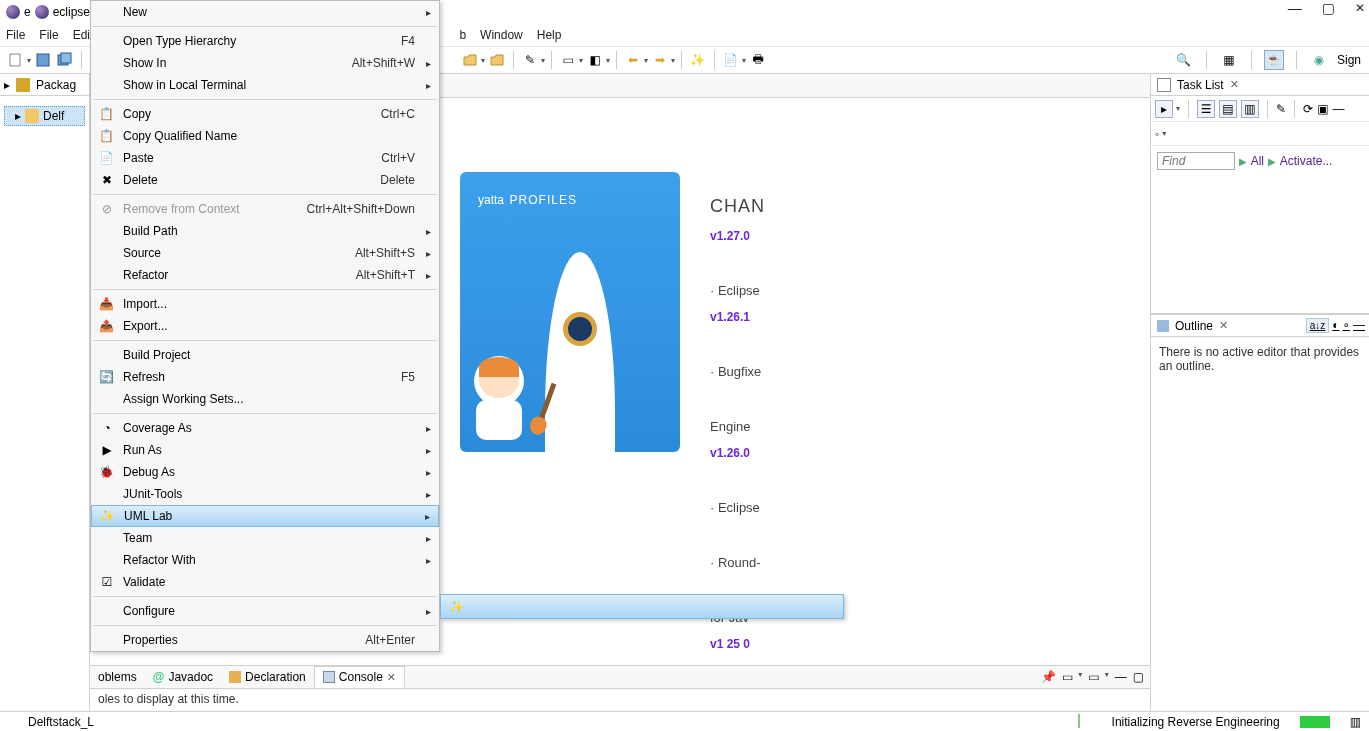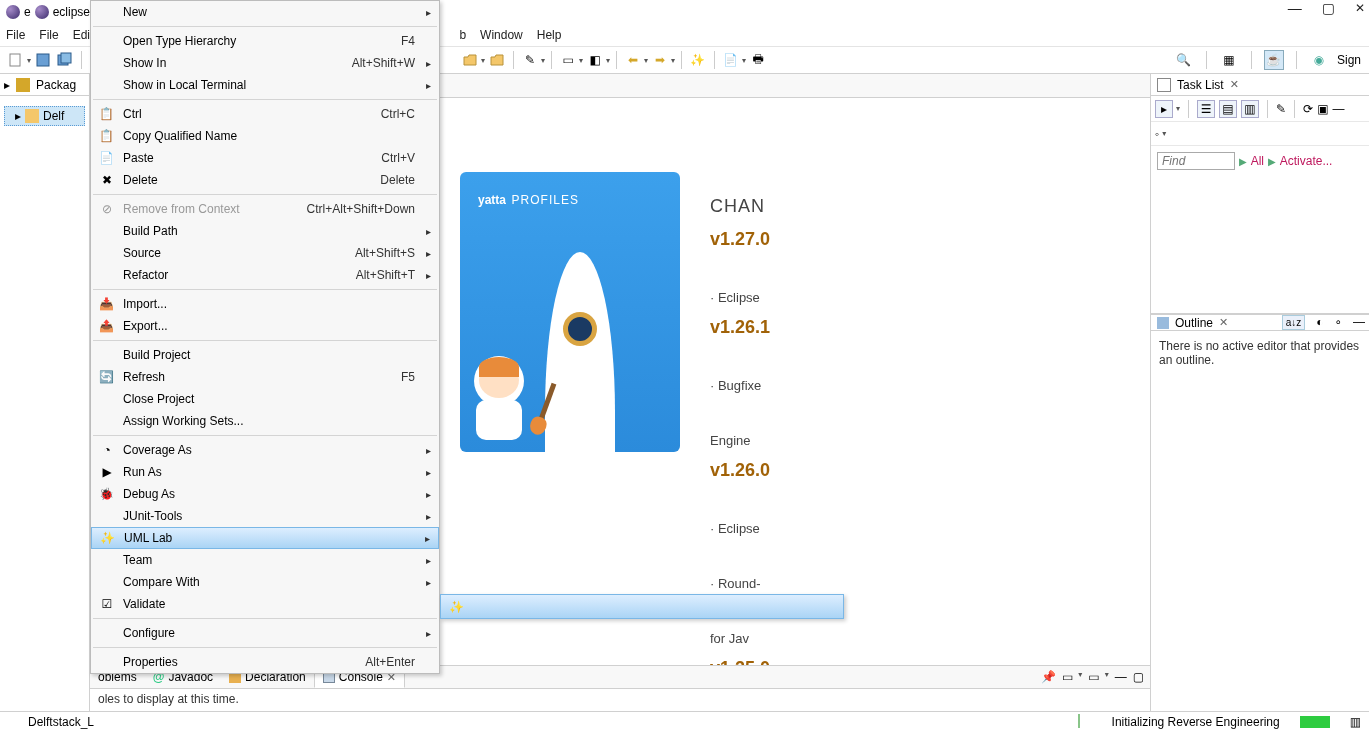--- a/index.html
+++ b/index.html
@@ -38,59 +38,59 @@
 .uml-title { font-size: 28px; color: #888; letter-spacing: 2px; font-weight: 300; }
 .uml-buttons { display: flex; flex-direction: column; gap: 8px; width: 340px; }
 .uml-btn { background: #1b5380; color: #fff; padding: 10px 14px; border-radius: 4px; font-size: 16px; }
 .uml-btn.light { background: #3c8dd0; }
 .uml-check { margin-top: 18px; color: #999; font-size: 15px; display:flex; align-items:center; gap:8px;}
 .uml-check input { width: 14px; height: 14px; }
 
 .uml-row { display: flex; gap: 30px; padding-left: 0; }
 .profiles-card { width: 220px; height: 280px; background: linear-gradient(#3ca0ec,#2b8bdb); border-radius: 6px; position: relative; overflow: hidden; }
 .profiles-card .label { color: #fff; font-size: 20px; padding: 14px 0 0 18px; }
-.profiles-card .label b { font-weight: 700; margin-top: 36px; }
+.profiles-card .label b { font-weight: 400; margin-top: 36px; }
 .profiles-card .light { font-weight: 300; letter-spacing: 1px;}
 .rocket { position: absolute; bottom: 0; left: 85px; width: 70px; height: 200px; background: #fff; border-radius: 50% 50% 0 0 / 80% 80% 0 0; }
 .rocket .window { position: absolute; top: 60px; left: 50%; transform: translateX(-50%); width: 34px; height: 34px; border-radius: 50%; background: #1a3a63; border: 5px solid #d9a441; }
 .astro { position: absolute; bottom: 0; left: 6px; width: 80px; height: 100px; }
 .astro .helmet { width: 50px; height: 50px; background: #fff; border-radius: 50%; position: absolute; top: 4px; left: 8px; }
 .astro .face { width: 40px; height: 36px; background: #ffe0c4; border-radius: 50%; position: absolute; top: 10px; left: 13px; }
 .astro .hair { width: 40px; height: 20px; background: #e88b3a; border-radius: 50% 50% 0 0; position: absolute; top: 5px; left: 13px; }
 .astro .body { width: 46px; height: 40px; background: #fff; border-radius: 10px; position: absolute; top: 48px; left: 10px; }
 .brush { position: absolute; bottom: 20px; left: 68px; width: 34px; height: 50px; transform: rotate(20deg);}
 .brush .handle { width: 5px; height: 38px; background: #8a5a2a; margin: 0 auto;}
 .brush .tip { width: 16px; height: 18px; background: #e88b3a; border-radius: 50% 50% 60% 60%; margin: -2px auto 0;}
 
 .changelog { width: 80px; overflow: hidden; padding-top: 24px; }
 .changelog h2 { font-size: 18px; color: #444; font-weight: 400; letter-spacing: 1px; }
-.changelog .ver { font-size: 18px; font-weight: 600; margin-top: 12px; color: #a16207;}
+.changelog .ver { font-size: 12px; font-weight: 600; margin-top: 12px; color: #6d28d9;}
 .changelog .note { font-size: 13px; color: #444; margin-top: 40px; }
 
 .bottom-tabs { height: 24px; display: flex; align-items: center; border-top: 1px solid #d0d0d0; border-bottom: 1px solid #d0d0d0; background: #f8f8f8; position: relative; }
 .btab { display: flex; align-items: center; gap: 4px; padding: 3px 8px; }
 .btab.active { background: #fff; border: 1px solid #d0d0d0; border-bottom-color: #fff; }
 .bottom-tabs .tright { position: absolute; right: 6px; display: flex; gap: 6px; }
 
 .bottom-body { height: 22px; padding: 3px 8px; color: #333; }
 
 .right-panel { width: 218px; display: flex; flex-direction: column; }
 .rp-top { border-bottom: 1px solid #d0d0d0; flex: 0 0 240px; }
 .rp-tabs { height: 22px; display: flex; align-items: center; border-bottom: 1px solid #d0d0d0; padding-left: 6px; gap: 6px; }
 .rp-toolbar { height: 26px; display: flex; align-items: center; gap: 4px; padding: 0 4px; border-bottom: 1px solid #e8e8e8;}
 .rp-toolbar .sq { width: 18px; height: 18px; border: 1px solid #aac; background: #eef4fa; display:inline-flex;align-items:center;justify-content:center;}
 .rp-toolbar2 { height: 24px; display:flex; align-items:center; gap:4px; padding:0 4px; border-bottom:1px solid #e8e8e8;}
 .rp-find { display: flex; align-items: center; gap: 4px; padding: 6px 6px; }
 .rp-find input { width: 78px; height: 18px; border: 1px solid #aaa; padding: 1px 4px; font-style: italic; color: #888; }
 .rp-find .arrow { color: #5a7; font-size: 10px; }
-.rp-find a { color: #be185d; font-size: 12px; }
+.rp-find a { color: #4c1d95; font-size: 12px; }
 
 .rp-outline { border-top: 1px solid #d0d0d0; }
-.rp-o-tabs { height: 16px; display: flex; align-items: center; border-bottom: 1px solid #d0d0d0; padding-left: 6px; gap: 6px; position:relative;}
-.rp-o-tabs .tor { position:absolute; right:4px; display:flex; gap:11px;}
+.rp-o-tabs { height: 22px; display: flex; align-items: center; border-bottom: 1px solid #d0d0d0; padding-left: 6px; gap: 6px; position:relative;}
+.rp-o-tabs .tor { position:absolute; right:4px; display:flex; gap:3px;text-decoration:underline;}
 .rp-o-body { padding: 8px; color: #333; }
 
 .statusbar { height: 20px; border-top: 1px solid #d0d0d0; display: flex; align-items: center; position: relative; }
 .statusbar .left { padding-left: 28px; }
 .statusbar .right { position: absolute; right: 8px; display: flex; align-items: center; gap: 20px; }
 .sb-sep { position:absolute; left:1078px; top:2px; width:2px; height:14px; background:#89c589;}
 .progress { width: 30px; height: 12px; background: #2ecc40; }
 
 .context-menu { position: absolute; left: 90px; top: 0; width: 350px; background: #f7f7f7; border: 1px solid #bcbcbc; box-shadow: 2px 2px 4px rgba(0,0,0,0.2); z-index: 100; }
 .cm-item { display: flex; align-items: center; height: 22px; padding: 0 10px 0 32px; position: relative; }
@@ -388,21 +388,21 @@
       <span class="sc">Alt+Shift+W</span>
       <span class="sub">▸</span>
     </div>
     <div class="cm-item">
       <span>Show in Local Terminal</span>
       <span class="sub">▸</span>
     </div>
     <div class="cm-sep"></div>
     <div class="cm-item">
       <span class="ic">📋</span>
-      <span>Ctrl</span>
+      <span>Copy</span>
       <span class="sc">Ctrl+C</span>
     </div>
     <div class="cm-item">
       <span class="ic">📋</span>
       <span>Copy Qualified Name</span>
     </div>
     <div class="cm-item">
       <span class="ic">📄</span>
       <span>Paste</span>
       <span class="sc">Ctrl+V</span>
@@ -444,23 +444,20 @@
     <div class="cm-sep"></div>
     <div class="cm-item">
       <span>Build Project</span>
     </div>
     <div class="cm-item">
       <span class="ic">🔄</span>
       <span>Refresh</span>
       <span class="sc">F5</span>
     </div>
     <div class="cm-item">
-      <span>Close Project</span>
-    </div>
-    <div class="cm-item">
       <span>Assign Working Sets...</span>
     </div>
     <div class="cm-sep"></div>
     <div class="cm-item">
       <span class="ic">◔</span>
       <span>Coverage As</span>
       <span class="sub">▸</span>
     </div>
     <div class="cm-item">
       <span class="ic">▶</span>
@@ -479,21 +476,21 @@
     <div class="cm-item hl">
       <span class="ic">✨</span>
       <span>UML Lab</span>
       <span class="sub">▸</span>
     </div>
     <div class="cm-item">
       <span>Team</span>
       <span class="sub">▸</span>
     </div>
     <div class="cm-item">
-      <span>Compare With</span>
+      <span>Refactor With</span>
       <span class="sub">▸</span>
     </div>
     <div class="cm-item">
       <span class="ic">☑</span>
       <span>Validate</span>
     </div>
     <div class="cm-sep"></div>
     <div class="cm-item">
       <span>Configure</span>
       <span class="sub">▸</span>

